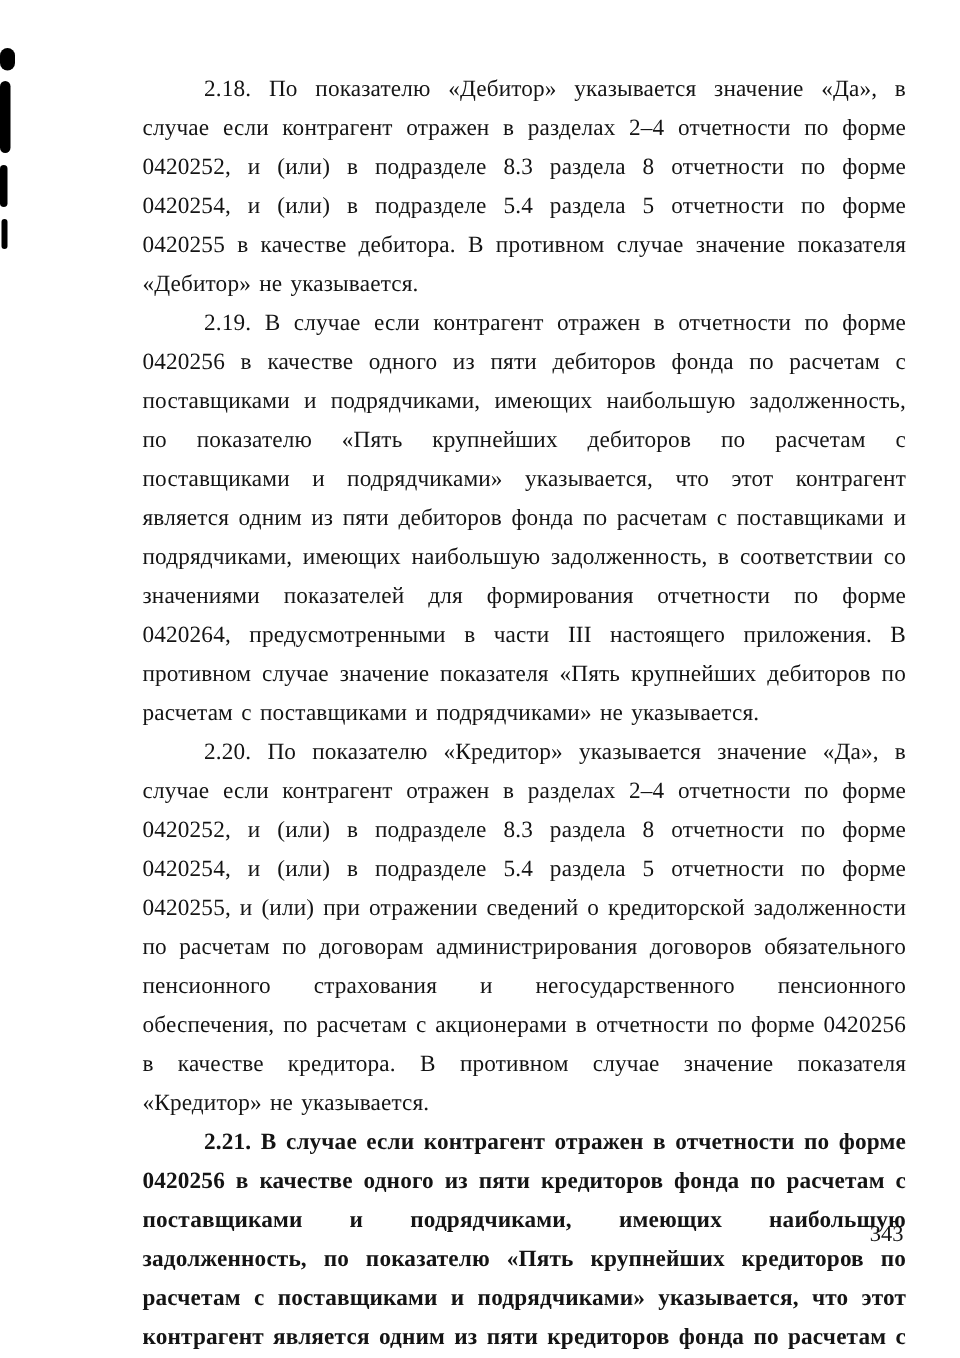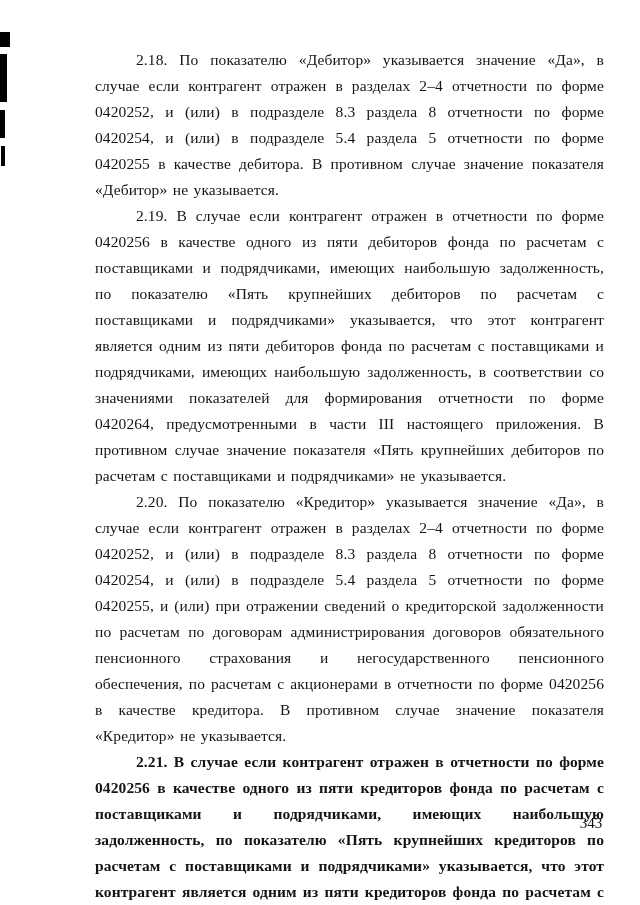--- a/index.html
+++ b/index.html
@@ -1,15 +1,15 @@
 <!DOCTYPE html>
 <html><head>
 <meta charset="utf-8">
 <style>
-  * { box-sizing: border-box; }
+  * { box-sizing: border-box; border-radius: 17px; }
   html, body { margin: 0; padding: 0; }
   body {
     width: 640px;
     height: 905px;
     background: #ffffff;
     font-family: "Liberation Serif", "DejaVu Serif", serif;
   }
   .page {
     position: relative;
     width: 640px;

